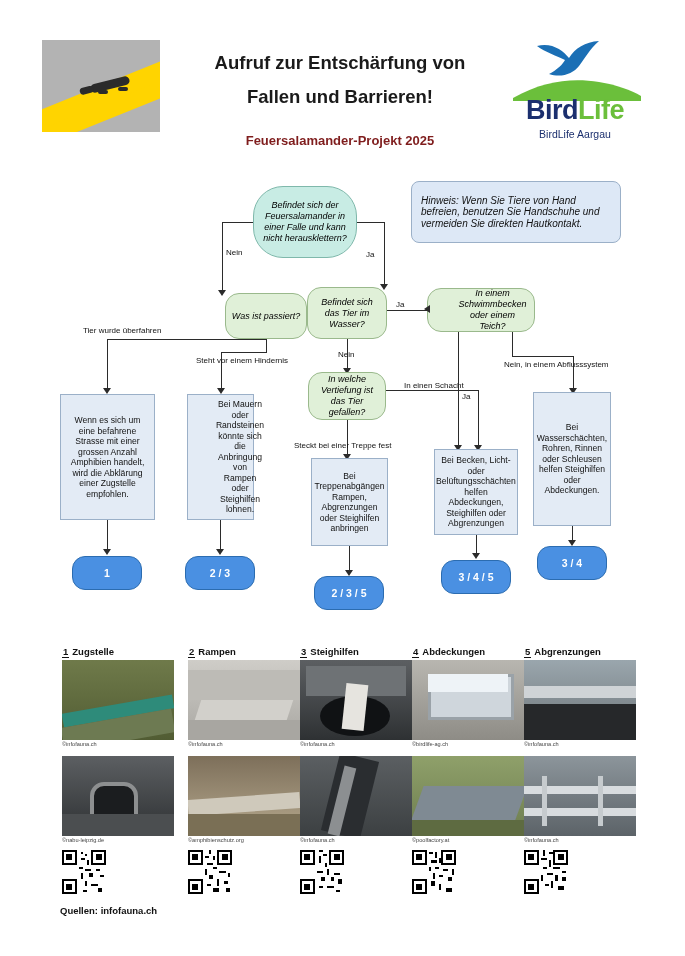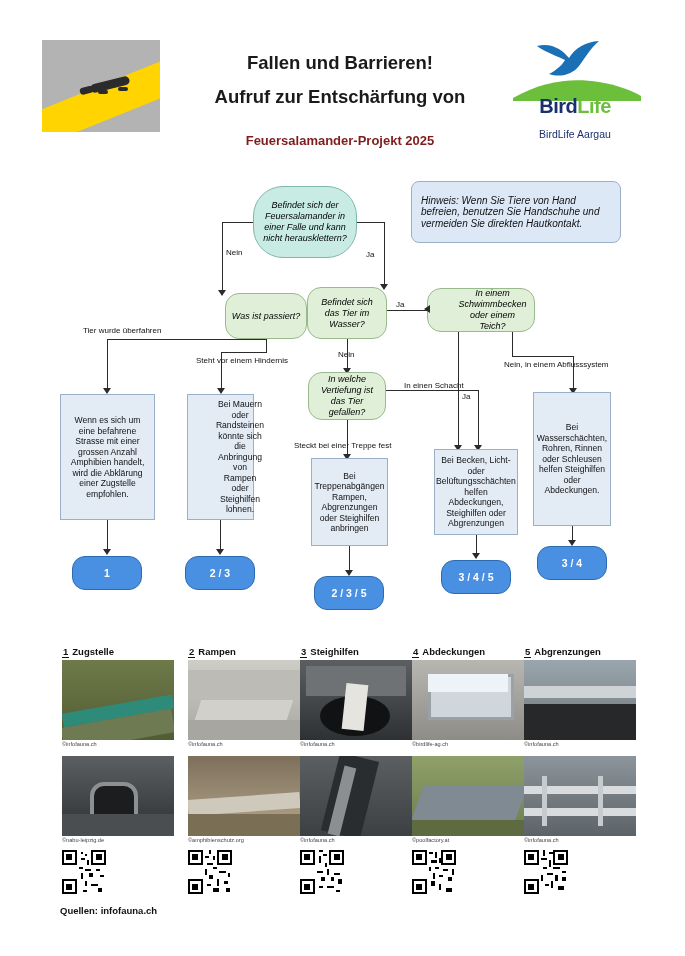--- a/index.html
+++ b/index.html
@@ -14,21 +14,21 @@
   #salamander-img .sal{position:absolute;left:48px;top:40px;width:40px;height:9px;background:#2b2b2b;border-radius:6px;transform:rotate(-14deg);}
   #salamander-img .sal:after{content:"";position:absolute;left:-11px;top:1px;width:14px;height:7px;background:#2b2b2b;border-radius:5px;}
   #salamander-img .leg{position:absolute;background:#2b2b2b;width:10px;height:4px;border-radius:3px;}
 
   #title-main{position:absolute;left:170px;top:46px;width:340px;text-align:center;font-size:18.5px;font-weight:bold;color:#1a1a1a;line-height:34px;}
   #title-sub{position:absolute;left:170px;top:133px;width:340px;text-align:center;font-size:13px;font-weight:bold;color:#7f1d1d;}
 
   #logo{position:absolute;left:505px;top:40px;width:140px;height:100px;}
   #logo .bird{position:absolute;left:28px;top:0px;width:70px;height:40px;}
   #logo .swoosh{position:absolute;left:6px;top:36px;width:132px;height:26px;}
-  #logo-text{position:absolute;left:0;top:55px;width:140px;text-align:center;font-size:20px;font-weight:bold;letter-spacing:-0.5px;color:#1b2f6e;}
+  #logo-text{position:absolute;left:0;top:55px;width:140px;text-align:center;font-size:27px;font-weight:bold;letter-spacing:-0.5px;color:#1b2f6e;}
   #logo-text .life{color:#6bbf3b;}
   #logo-sub{position:absolute;left:0;top:88px;width:140px;text-align:center;font-size:10.5px;color:#1b2f6e;}
 
   
   .node{position:absolute;box-sizing:border-box;border:1px solid #8a8a8a;display:flex;align-items:center;justify-content:center;text-align:center;padding:4px 5px;}
   .dec{border-radius:14px;font-size:9px;font-style:italic;line-height:11px;}
   .green{background:#e0f0d8;border-color:#9ab98c;}
   .teal{background:#c8ece4;border-color:#7fb8ab;}
   .box{background:#e3ebf5;border:1px solid #9bb0c8;font-size:8.6px;line-height:10.5px;color:#111;}
   .hint{background:#dde8f6;border:1px solid #9bb0c8;border-radius:8px;font-size:10px;line-height:11.5px;font-style:italic;text-align:left;padding:7px 9px;color:#111;justify-content:flex-start;}
@@ -62,22 +62,22 @@
   <div id="header">
     <div id="salamander-img">
       <div class="road"></div>
       <div class="road2"></div>
       <div class="sal"></div>
       <div class="leg" style="left:56px;top:50px;"></div>
       <div class="leg" style="left:76px;top:47px;"></div>
     </div>
 
     <div id="title-main">
+      <div>Aufruf zur Entschärfung von</div>
       <div>Fallen und Barrieren!</div>
-      <div>Aufruf zur Entschärfung von</div>
     </div>
     <div id="title-sub">Feuersalamander-Projekt 2025</div>
 
     <div id="logo">
       <svg class="bird" viewBox="0 0 70 40">
         <path d="M4 6 C18 2 30 10 36 18 C42 8 52 2 66 1 C56 10 52 18 46 26 C40 34 28 38 16 34 C24 30 30 24 32 20 C24 16 12 12 4 6 Z" fill="#1b6fb5"></path>
       </svg>
       <svg class="swoosh" viewBox="0 0 132 26">
         <path d="M2 22 C34 4 62 2 88 6 C106 9 120 14 130 20 L130 25 L2 25 Z" fill="#6bbf3b"></path>
       </svg>

